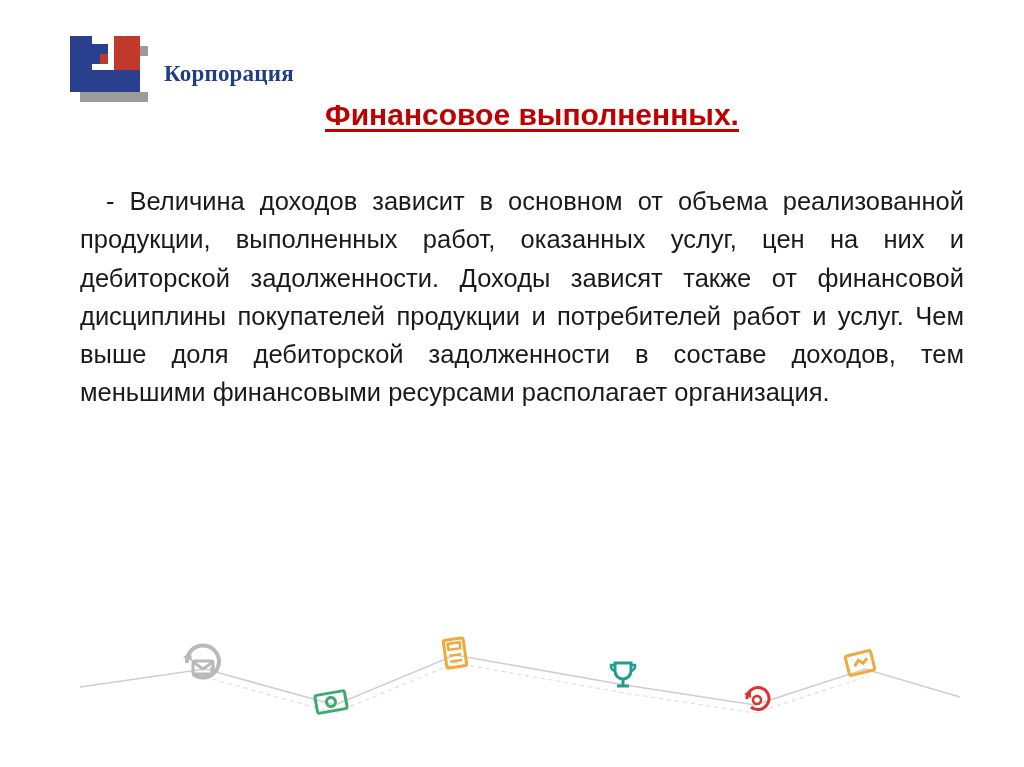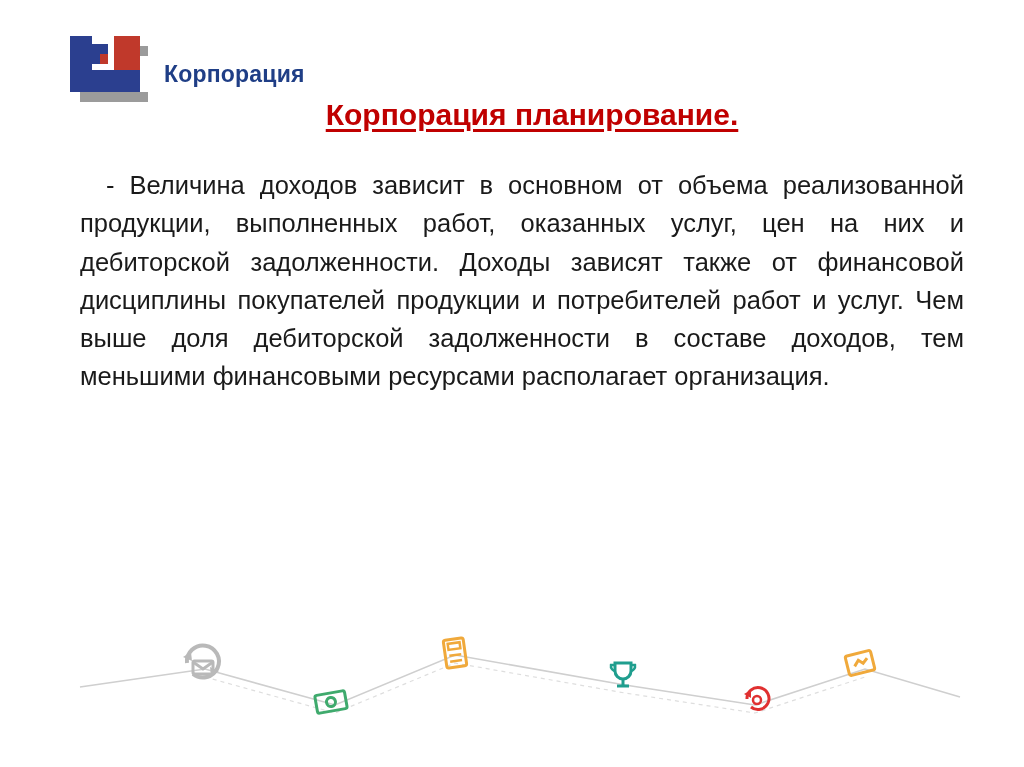--- a/index.html
+++ b/index.html
@@ -37,20 +37,21 @@
     width: 88px;
     height: 80px;
   }
   .logo-mark svg { display: block; }
   .logo-text {
     display: flex;
     flex-direction: column;
     justify-content: center;
     line-height: 1.08;
     padding-top: 8px;
+    font-family: Liberation Serif, serif;
   }
   .logo-text .l1,
   .logo-text .l2 {
     color: #1f3e86;
     font-weight: bold;
     font-size: 23px;
     letter-spacing: 0.2px;
   }
 
   
@@ -65,21 +66,21 @@
     font-size: 30px;
     font-weight: bold;
     text-decoration: underline;
     text-underline-offset: 4px;
   }
 
   
   .body-text {
     position: absolute;
     left: 80px;
-    top: 166px;
+    top: 182px;
     width: 884px;
     font-size: 25.5px;
     line-height: 1.5;
     color: #1a1a1a;
     text-align: justify;
     text-indent: 26px;
     -webkit-hyphens: none;
     hyphens: none;
   }
 
@@ -114,21 +115,21 @@
         <polygon points="30,6 52,6 52,40 30,40" fill="#ffffff"></polygon>
         <polygon points="30,14 46,14 46,24 38,24 38,34 30,34" fill="#2b3f8f"></polygon>
         <rect x="38" y="24" width="8" height="10" fill="#c0392b"></rect>
       </svg>
     </div>
     <div class="logo-text">
       <span class="l1">Корпорация</span>
     </div>
   </div>
 
-  <div class="slide-title">Корпорация планирование.</div>
+  <div class="slide-title">Финансовое выполненных.</div>
 
   <div class="body-text">- Величина доходов зависит в основном от объема реализованной продукции, выполненных работ, оказанных услуг, цен на них и дебиторской задолженности. Доходы зависят также от финансовой дисциплины покупателей продукции и потребителей работ и услуг. Чем выше доля дебиторской задолженности в составе доходов, тем меньшими финансовыми ресурсами располагает организация.</div>
 
   <div class="footer-graphic">
     <svg width="1024" height="170" viewBox="0 0 1024 170" xmlns="http://www.w3.org/2000/svg">
 
       <polyline points="80,110 205,92 335,128 455,78 625,108 755,128 865,92 960,120" fill="none" stroke="#cfcfcf" stroke-width="1.6"></polyline>
       <polyline points="205,92 335,128 455,78 625,108 755,128 865,92" fill="none" stroke="#dedede" stroke-width="1.2" stroke-dasharray="4 4" transform="translate(0,8)"></polyline>
 
       <g transform="translate(183,72)">

